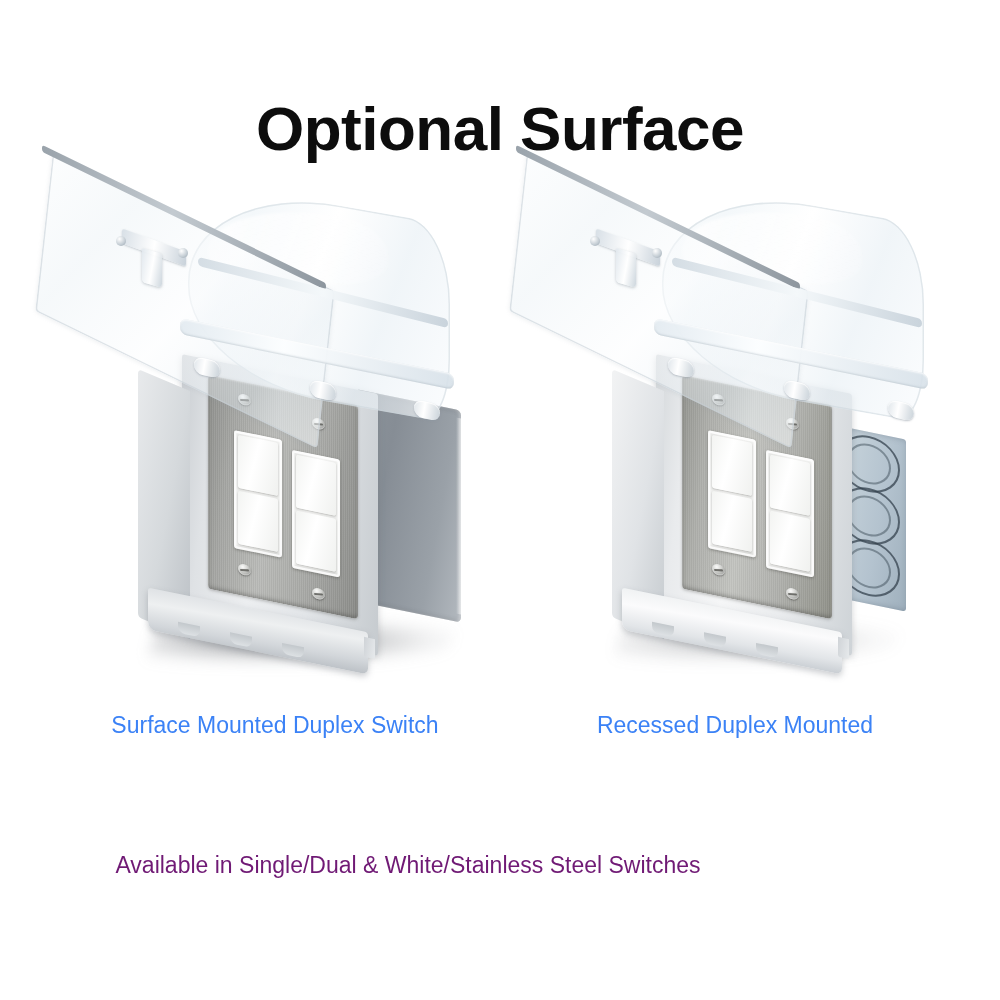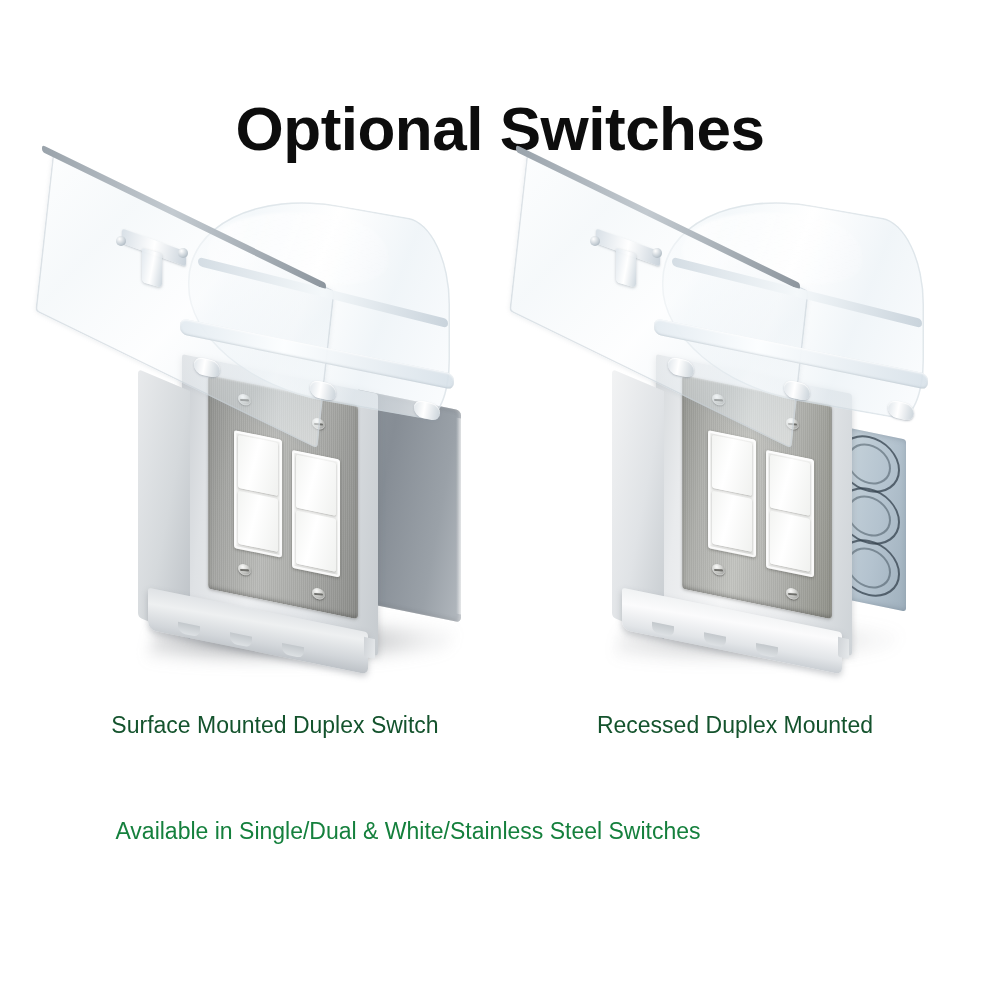--- a/index.html
+++ b/index.html
@@ -377,41 +377,41 @@
     background: radial-gradient(circle at 35% 30%, #ffffff, #c3ccd3 60%, #93a0aa 100%);
     border-radius: 50%;
   }
 
   
   .caption {
     position: absolute;
     top: 712px;
     font-size: 23px;
     font-weight: normal;
-    color: #14532d;
+    color: #3b82f6;
     text-align: center;
     width: 480px;
   }
   #caption-left  { left: 35px;  }
   #caption-right { left: 495px; }
 
   #availability {
     position: absolute;
-    top: 818px;
+    top: 852px;
     left: 0;
     width: 816px;
     text-align: center;
     font-size: 23px;
-    color: #15803d;
+    color: #701a75;
   }
 </style>
 </head>
 <body>
 
-<div id="title">Optional Switches</div>
+<div id="title">Optional Surface</div>
 
 <div class="product" id="product-left">
 
   <div class="ground-shadow"></div>
 
   <div class="body-wrap">
 
     <div class="deep-box"></div>
 
     <div class="frame"></div>

